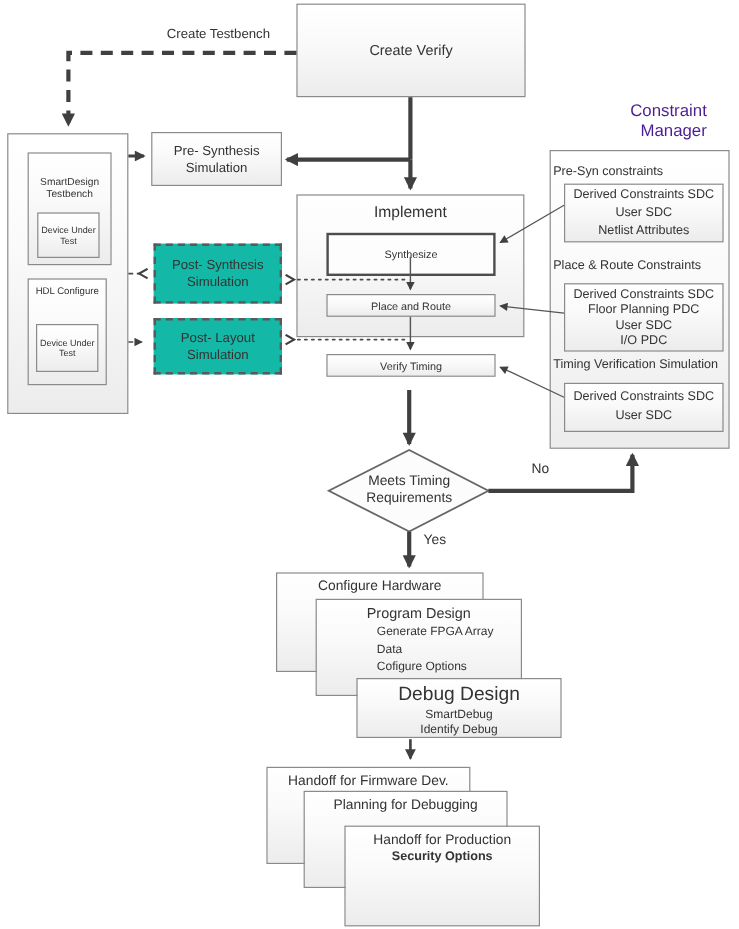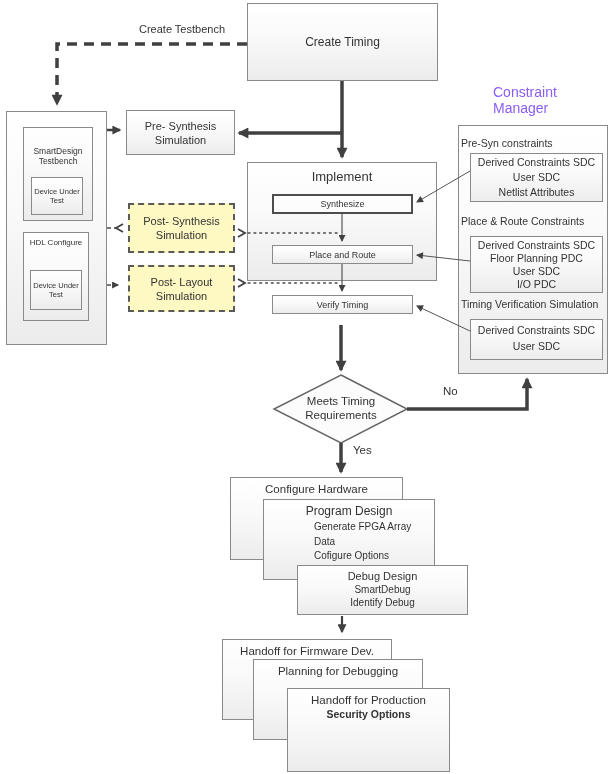--- a/index.html
+++ b/index.html
@@ -9,37 +9,37 @@
   }
   .box{
     position:absolute; box-sizing:border-box;
     border:1px solid #8a8a8a;
     background:linear-gradient(180deg,#ffffff 0%,#fafafa 40%,#ececec 100%);
     color:#333;
   }
   .cflex{display:flex;align-items:center;justify-content:center;text-align:center;}
   .ttop{text-align:center;}
   .lbl{position:absolute;color:#333;}
-  .dashedbox{border:2px dashed #5a5a5a;background:#fef9c3;}
+  .dashedbox{border:2px dashed #5a5a5a;background:#14b8a6;}
   svg.layer{position:absolute;left:0;top:0;pointer-events:none;}
   #connectors{z-index:6;}
   #shapes{z-index:0;}
   .bx{z-index:2;}
 </style>
 </head>
 <body>
 
 <div id="stage">
 
   <svg id="shapes" class="layer" width="616" height="774">
     <polygon points="341,375 407,409 341,443 274,409" fill="#fcfcfc" stroke="#666666" stroke-width="1.5"></polygon>
   </svg>
 
   <div class="box bx cflex" style="left:247px;top:3px;width:191px;height:78px;font-size:12px;">
-    <span>Create Timing</span>
+    <span>Create Verify</span>
   </div>
 
   <div class="lbl" style="left:100px;top:23px;width:100px;text-align:center;font-size:11px;z-index:3;margin-left:32px;">Create Testbench</div>
 
   <div class="box bx" style="left:6px;top:111px;width:101px;height:234px;"></div>
   <div class="box bx ttop" style="left:23px;top:127px;width:70px;height:94px;font-size:8.5px;line-height:10px;padding-top:18px;">
     <span>SmartDesign Testbench</span>
   </div>
   <div class="box bx cflex" style="left:31px;top:177px;width:52px;height:38px;font-size:7.5px;line-height:9.5px;">
     <span>Device Under Test</span>
@@ -51,38 +51,38 @@
     <span>Device Under Test</span>
   </div>
 
   <div class="box bx cflex" style="left:126px;top:110px;width:109px;height:45px;font-size:11px;line-height:14px;">
     <span>Pre- Synthesis Simulation</span>
   </div>
 
   <div class="box bx ttop" style="left:247px;top:162px;width:190px;height:119px;font-size:13px;padding-top:6px;">
     <span>Implement</span>
   </div>
-  <div class="box bx cflex" style="left:272px;top:194px;width:141px;height:20px;font-size:9px;border:2px solid #4d4d4d;background:#fdfdfd;">
+  <div class="box bx cflex" style="left:272px;top:194px;width:141px;height:36px;font-size:9px;border:2px solid #4d4d4d;background:#fdfdfd;">
     <span>Synthesize</span>
   </div>
   <div class="box bx cflex" style="left:272px;top:245px;width:141px;height:19px;font-size:9px;">
     <span>Place and Route</span>
   </div>
   <div class="box bx cflex" style="left:272px;top:295px;width:141px;height:19px;font-size:9px;">
     <span>Verify Timing</span>
   </div>
 
   <div class="box bx dashedbox cflex" style="left:128px;top:203px;width:107px;height:50px;font-size:11px;line-height:14px;">
     <span>Post- Synthesis Simulation</span>
   </div>
   <div class="box bx dashedbox cflex" style="left:128px;top:265px;width:107px;height:47px;font-size:11px;line-height:14px;">
     <span>Post- Layout Simulation</span>
   </div>
 
-  <div class="lbl" style="left:493px;top:84px;width:96px;text-align:left;font-size:14px;line-height:16px;color:#8b5cf6;">Constraint Manager</div>
+  <div class="lbl" style="left:493px;top:84px;width:96px;text-align:right;font-size:14px;line-height:16px;color:#4c1d95;">Constraint Manager</div>
   <div class="box bx" style="left:458px;top:125px;width:150px;height:249px;"></div>
 
   <div class="lbl" style="left:461px;top:137px;font-size:10.5px;z-index:3;">Pre-Syn constraints</div>
   <div class="box bx ttop" style="left:470px;top:153px;width:133px;height:49px;font-size:10.5px;line-height:15px;padding-top:1px;">
     <div>Derived Constraints SDC</div>
     <div>User SDC</div>
     <div>Netlist Attributes</div>
   </div>
 
   <div class="lbl" style="left:461px;top:215px;font-size:10.5px;z-index:3;">Place &amp; Route Constraints</div>
@@ -108,21 +108,21 @@
   </div>
   <div class="box bx" style="left:263px;top:499px;width:172px;height:81px;">
     <div class="ttop" style="font-size:12px;padding-top:4px;">Program Design</div>
     <div style="font-size:10px;line-height:14.5px;padding:2px 0 0 50px;">
       <div>Generate FPGA Array Data</div>
       <div>Cofigure Options</div>
       <div>...</div>
     </div>
   </div>
   <div class="box bx" style="left:297px;top:565px;width:171px;height:50px;">
-    <div class="ttop" style="font-size:11px;padding-top:4px;">Debug Design</div>
+    <div class="ttop" style="font-size:16px;padding-top:4px;">Debug Design</div>
     <div class="ttop" style="font-size:10px;line-height:13px;padding-top:1px;">
       <div>SmartDebug</div>
       <div>Identify Debug</div>
     </div>
   </div>
 
   <div class="box bx ttop" style="left:222px;top:639px;width:170px;height:81px;font-size:11.5px;padding-top:5px;">
     <span>Handoff for Firmware Dev.</span>
   </div>
   <div class="box bx ttop" style="left:253px;top:659px;width:170px;height:81px;font-size:11.5px;padding-top:5px;">

